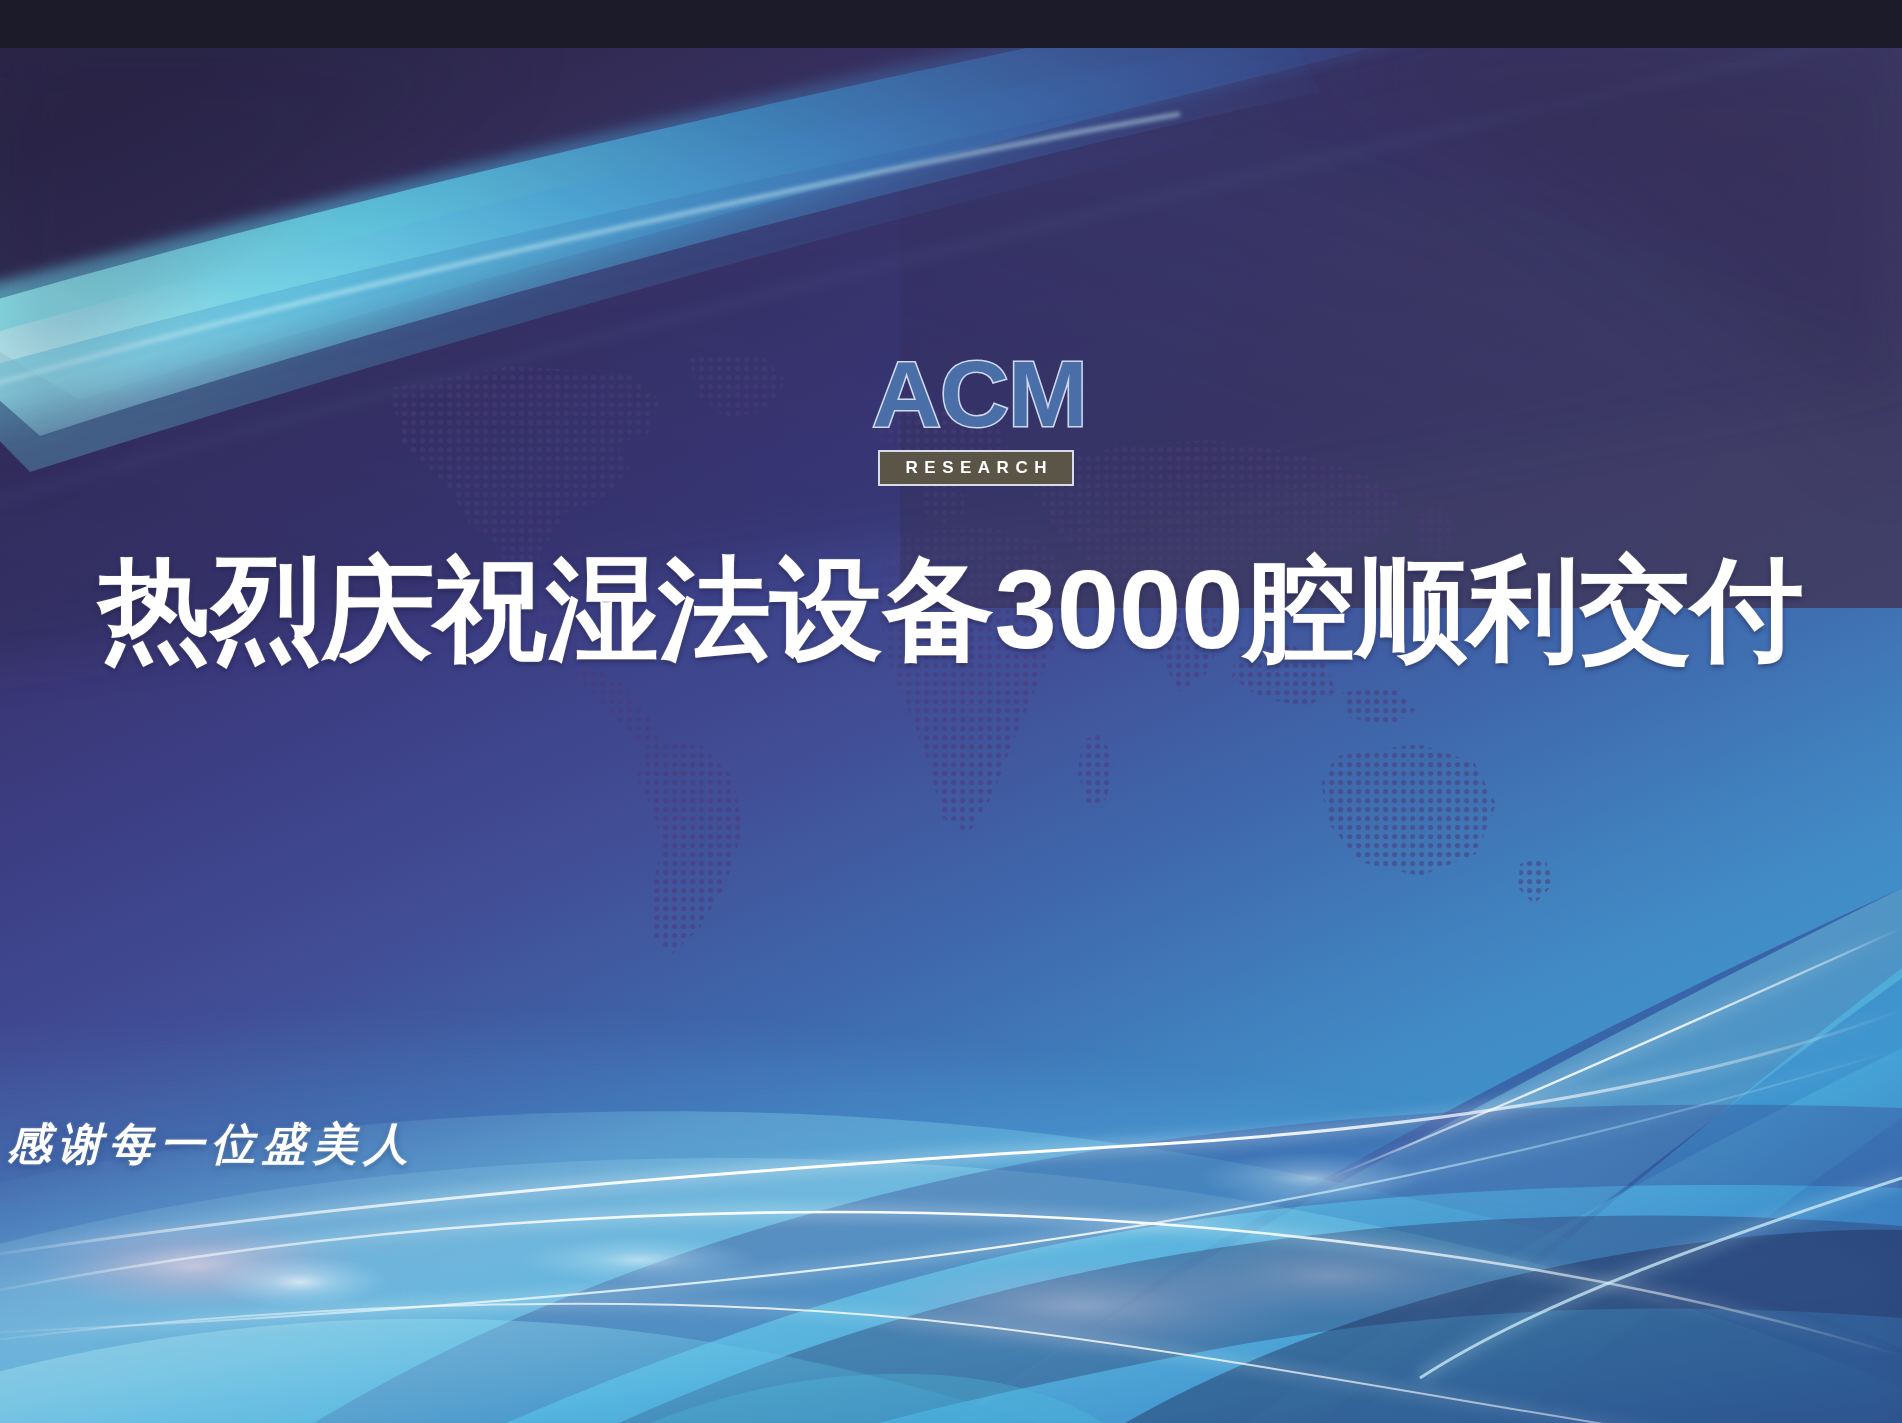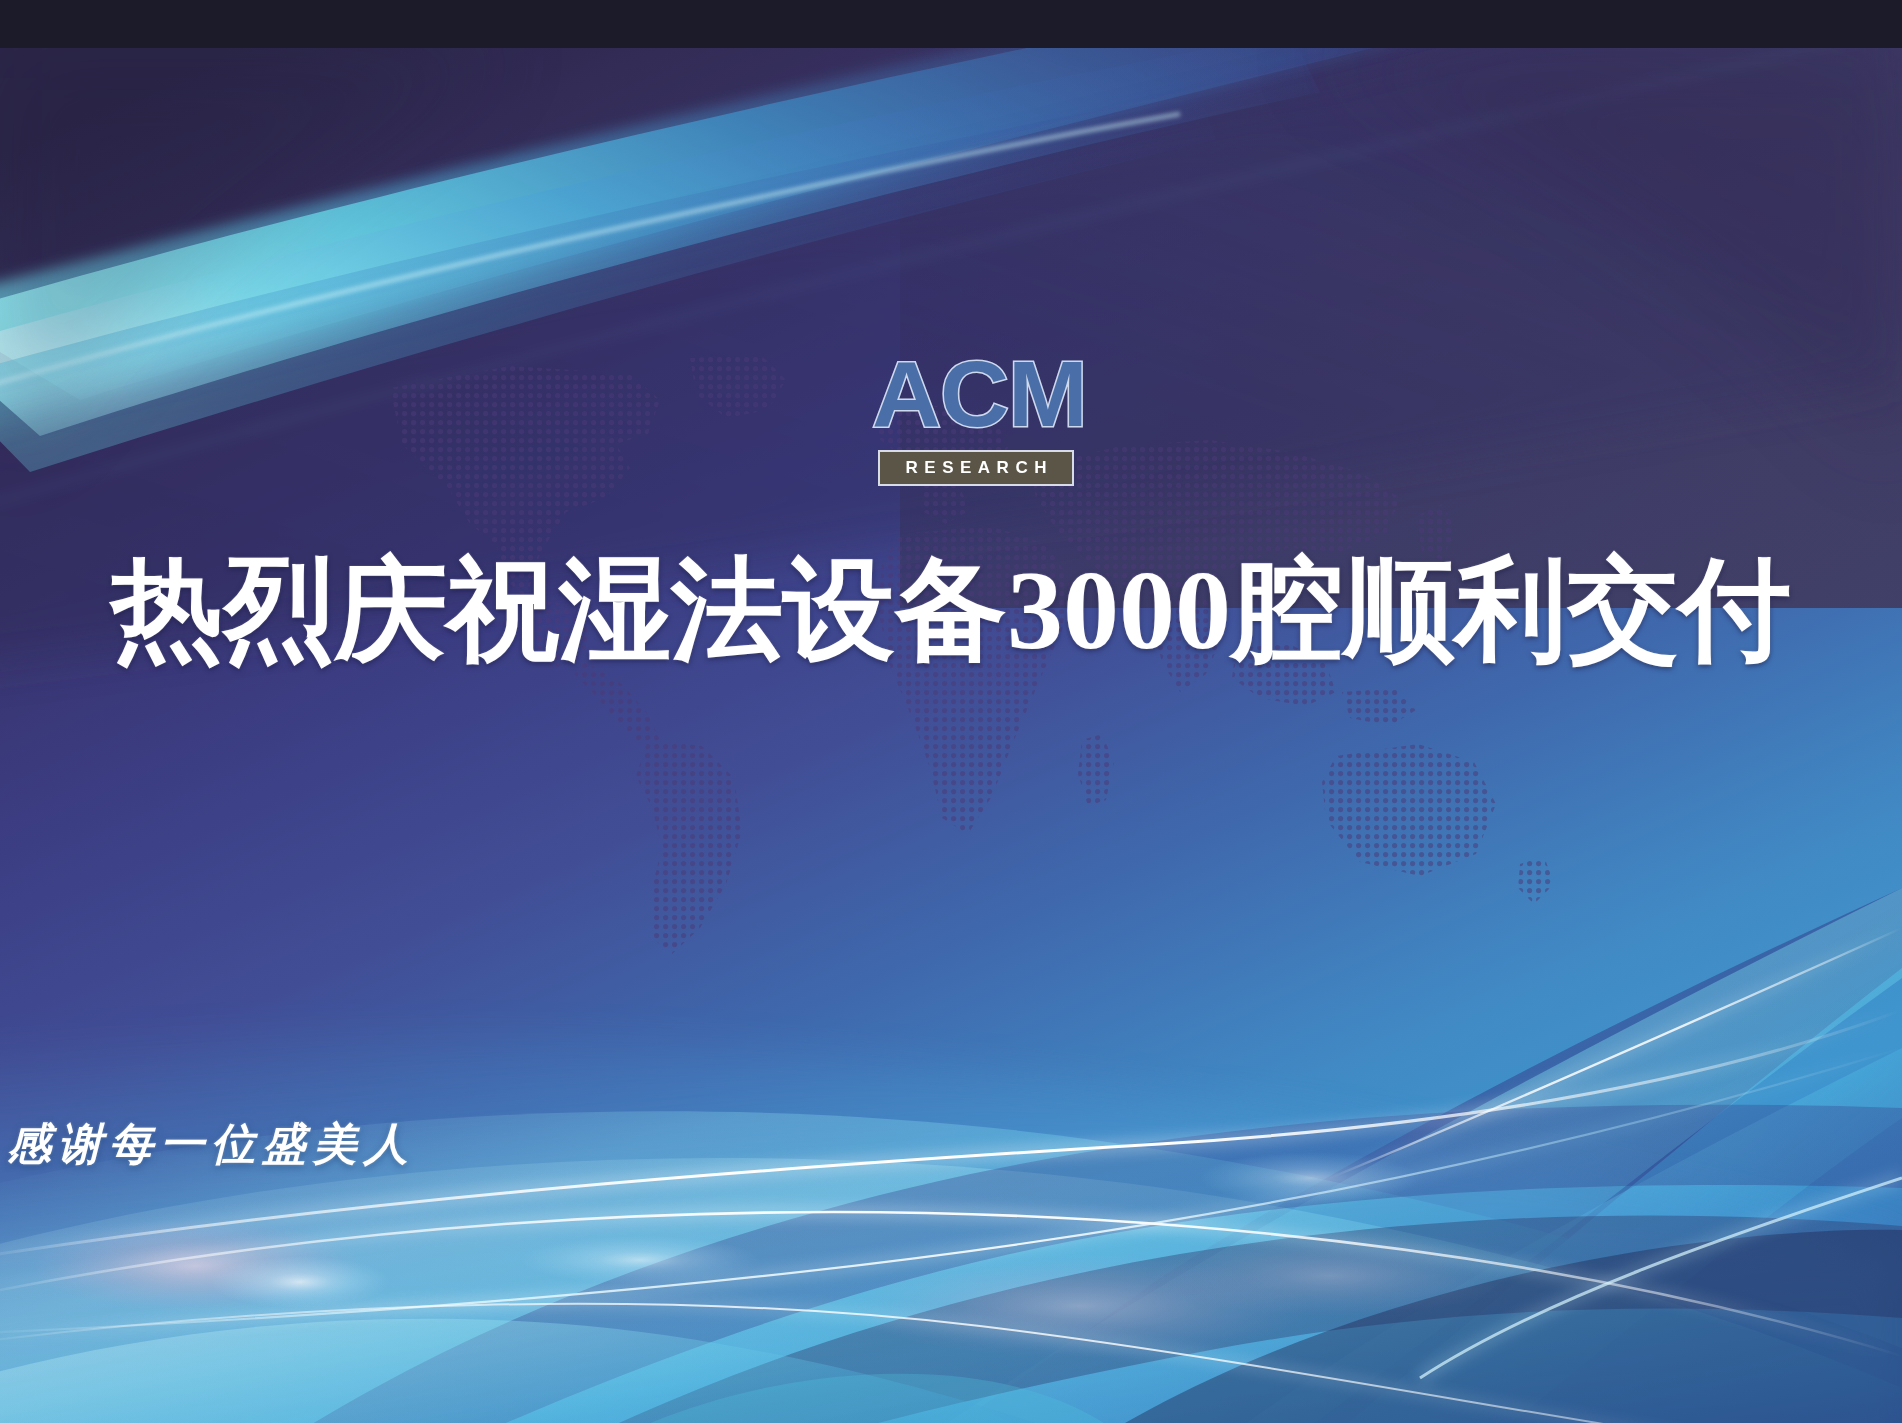--- a/index.html
+++ b/index.html
@@ -86,21 +86,21 @@
     font-family: "Liberation Sans", sans-serif;
   }
 
   
   #title {
     position: absolute;
     left: 0;
     top: 498px;
     width: 1902px;
     text-align: center;
-    font-family: Liberation Serif, serif;
+    font-family: Liberation Sans, sans-serif;
     font-weight: 700;
     font-size: 112px;
     line-height: 128px;
     color: #ffffff;
     letter-spacing: 0px;
     white-space: nowrap;
     text-shadow:
       0 2px 5px rgba(20,20,60,0.55),
       0 0 2px rgba(255,255,255,0.35);
   }

